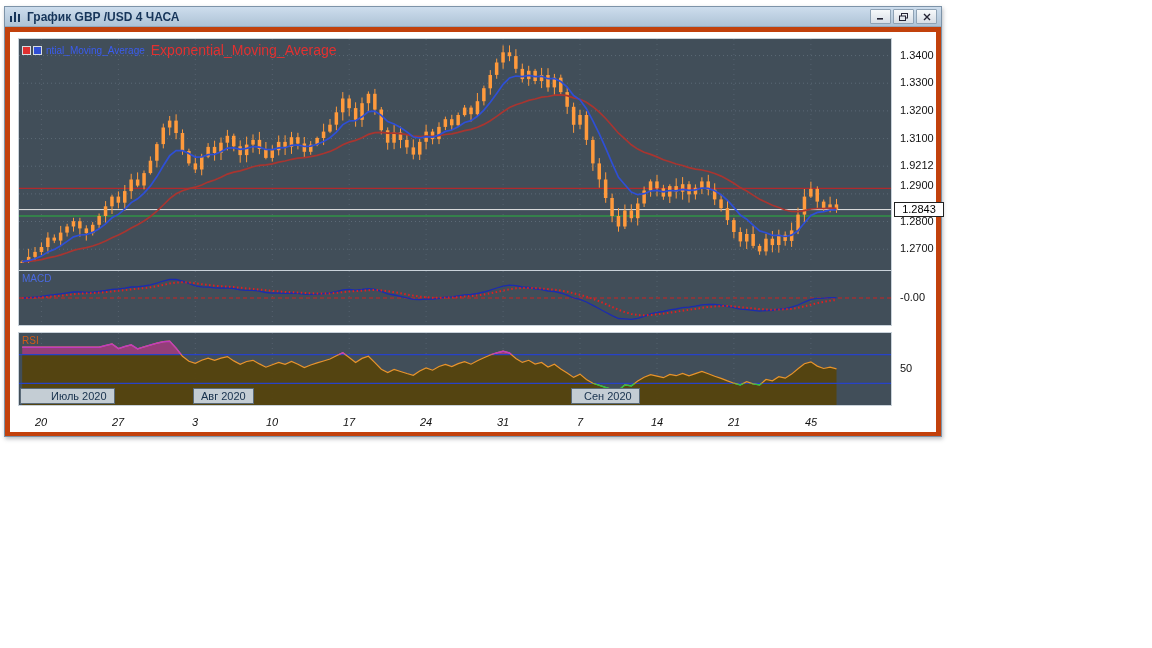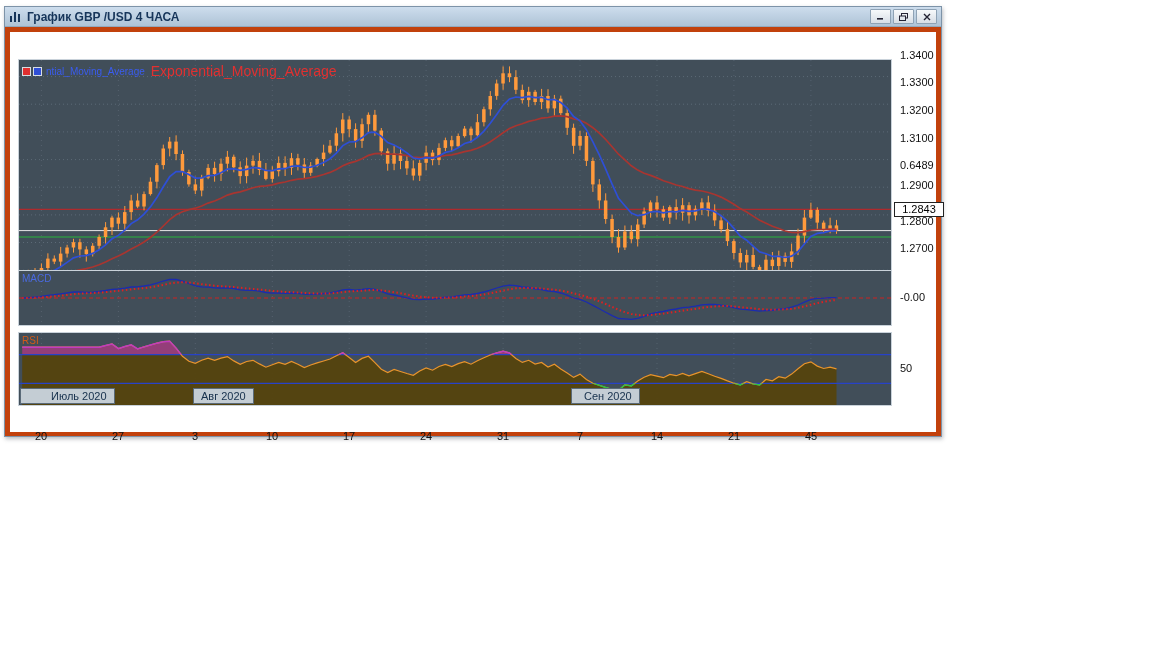--- a/index.html
+++ b/index.html
@@ -11,21 +11,21 @@
   .titlebar { height:20px; display:flex; align-items:center; padding:0 4px;
     background:linear-gradient(#cddded,#aec3d6); border-bottom:1px solid #93a9bd; }
   .title { font-size:12px; font-weight:bold; color:#16355a; margin-left:4px; white-space:nowrap; }
   .winbtns { margin-left:auto; display:flex; gap:2px; }
   .winbtn { width:21px; height:15px; background:linear-gradient(#f7f9fb,#d7dee6);
     border:1px solid #8ea2b5; border-radius:1px; display:flex; align-items:center; justify-content:center; cursor:default; }
 
   .chart-client { position:absolute; left:5px; top:25px; width:926px; height:400px; background:#ffffff; }
 
   .panel { position:absolute; left:8px; width:874px; background:#414e59; border:1px solid #c9d2da; }
-  #pricePanel { top:6px;  height:244px;margin-top:21px; }
+  #pricePanel { top:6px;  height:244px; }
   #macdPanel  { top:238px; height:56px; }
   #rsiPanel   { top:300px; height:74px; }
   .panel svg { display:block; }
 
   .legend { position:absolute; top:3px; left:3px; display:flex; align-items:center; z-index:5; }
   .swatch { width:9px; height:9px; border:1px solid #d7dde2; margin-right:2px; }
   .sw-red  { background:#e03030; }
   .sw-blue { background:#2f4fd6; }
   .leg-blue { font-size:10px; color:#3a5cf0; margin-left:2px; white-space:nowrap; }
   .leg-red  { font-size:14px; color:#e23030; margin-left:6px; white-space:nowrap; }
@@ -33,21 +33,21 @@
   .ind-label { position:absolute; top:2px; left:3px; font-size:10px; z-index:5; }
   #macdLabel { color:#4a6ae0; }
   #rsiLabel  { color:#d05a18; }
 
   .yaxis { position:absolute; left:890px; top:0; width:36px; height:100%; }
   .ytick { position:absolute; font-size:11px; color:#111; white-space:nowrap; }
   .price-tag { position:absolute; left:884px; width:50px; height:15px; background:#ffffff;
     border:1px solid #222; font-size:11px; color:#000; text-align:center; line-height:13px; z-index:6; }
 
   .xaxis { position:absolute; left:8px; top:382px; width:874px; height:18px; }
-  .xtick { position:absolute; top:16px; width:24px; text-align:center; font-size:11px; color:#111; }
+  .xtick { position:absolute; top:2px; width:24px; text-align:center; font-size:11px; color:#111;font-style:italic; }
 
   .month-box { position:absolute; bottom:1px; padding:1px 7px; background:#c4cdd4;
     border:1px solid #5a6a78; color:#16304c; font-size:11px; white-space:nowrap; z-index:5; }
 </style>
 </head>
 <body>
 
 <div class="window">
   <div class="titlebar">
     <svg width="14" height="12" viewBox="0 0 14 12">
@@ -424,21 +424,21 @@
           <div class="month-box" style="left: 174px;">Авг 2020</div>
           <div class="month-box" style="left: 552px; padding-left: 12px;">Сен 2020</div>
         </div>
     </div>
 
     <div class="yaxis" id="yaxis">
         <span class="ytick" style="left: 0px; top: 17px;">1.3400</span>
         <span class="ytick" style="left: 0px; top: 44px;">1.3300</span>
         <span class="ytick" style="left: 0px; top: 72px;">1.3200</span>
         <span class="ytick" style="left: 0px; top: 100px;">1.3100</span>
-        <span class="ytick" style="left: 0px; top: 127px;">0.6489</span>
+        <span class="ytick" style="left: 0px; top: 127px;">1.9212</span>
         <span class="ytick" style="left: 0px; top: 147px;">1.2900</span>
         <span class="ytick" style="left: 0px; top: 183px;">1.2800</span>
         <span class="ytick" style="left: 0px; top: 210px;">1.2700</span>
       </div>
     <div class="price-tag" id="priceTag" style="top: 170px;">1.2843</div>
     <div class="ytick" id="macdZero" style="left: 890px; top: 259px;">-0.00</div>
     <div class="ytick" id="rsiMid" style="left: 890px; top: 330px;">50</div>
 
     <div class="xaxis" id="xaxis">
         <span class="xtick" style="left: 11px;">20</span>

